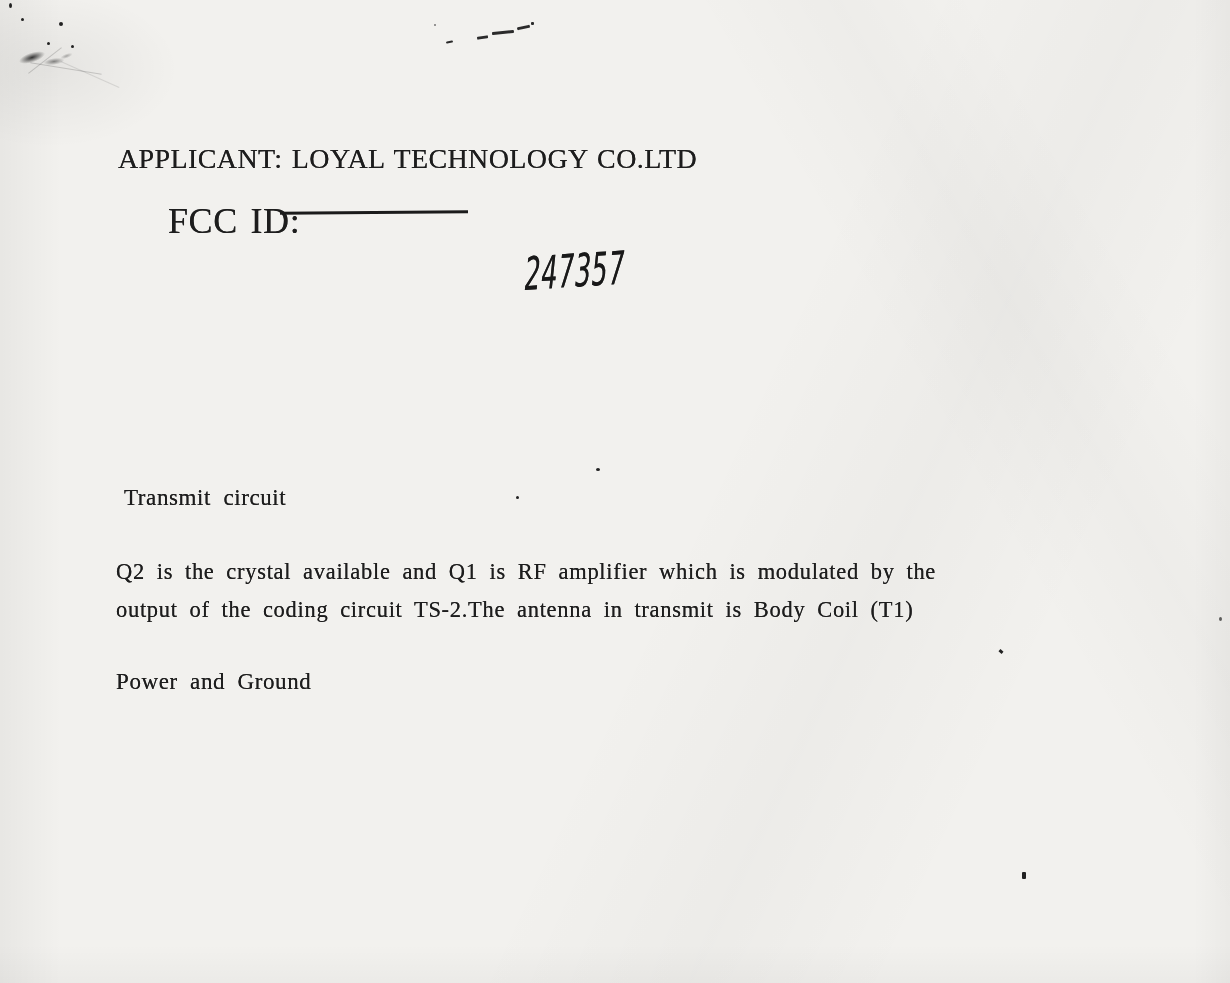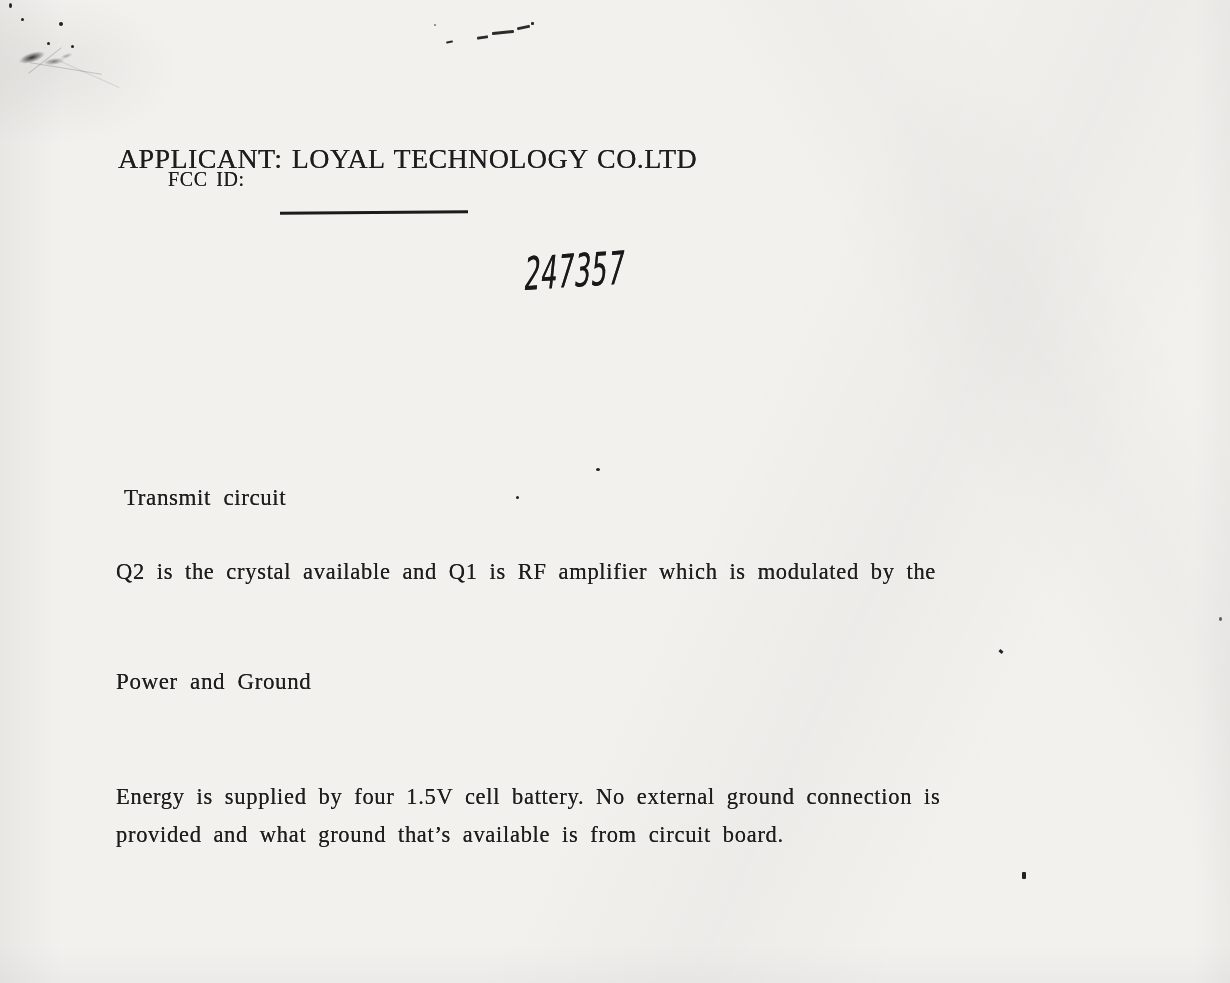--- a/index.html
+++ b/index.html
@@ -26,22 +26,22 @@
   .doc-text {
     position: absolute;
     white-space: pre;
     text-shadow: 0 0 0.6px rgba(25,25,25,0.85);
   }
   .applicant-line {
     left: 118px; top: 143px;
     font-size: 28px; letter-spacing: 0.4px; word-spacing: 2px;
   }
   .fcc-line {
-    left: 168px; top: 168px;
-    font-size: 20px; letter-spacing: 0.6px; word-spacing: 3px;
+    left: 168px; top: 200px;
+    font-size: 36px; letter-spacing: 0.6px; word-spacing: 3px;
   }
   .fcc-underline {
     position: absolute; left: 280px; top: 211px;
     width: 188px; height: 2.5px;
     background: #1b1b1b;
     transform: rotate(-0.5deg);
   }
   .fcc-underline span { position: absolute; left: 4px; top: -30px; font-size: 24px; }
   .handwritten {
     position: absolute; left: 527px; top: 251px;
@@ -120,21 +120,18 @@
     <span></span>
   </div>
 
   <div class="handwritten">247357</div>
 
 
   <div class="doc-text section-heading heading-transmit">Transmit circuit</div>
 
   <div class="paragraph para-1">
     <div class="line">Q2 is the crystal available and Q1 is RF amplifier which is modulated by the</div>
+    <div class="line">output of the coding circuit TS-2.The antenna in transmit is Body Coil (T1)</div>
   </div>
 
   <div class="doc-text section-heading heading-power">Power and Ground</div>
 
-  <div class="paragraph para-2">
-    <div class="line">Energy is supplied by four 1.5V cell battery. No external ground connection is</div>
-    <div class="line">provided and what ground that’s available is from circuit board.</div>
-  </div>
 </div>
 
 </body></html>

